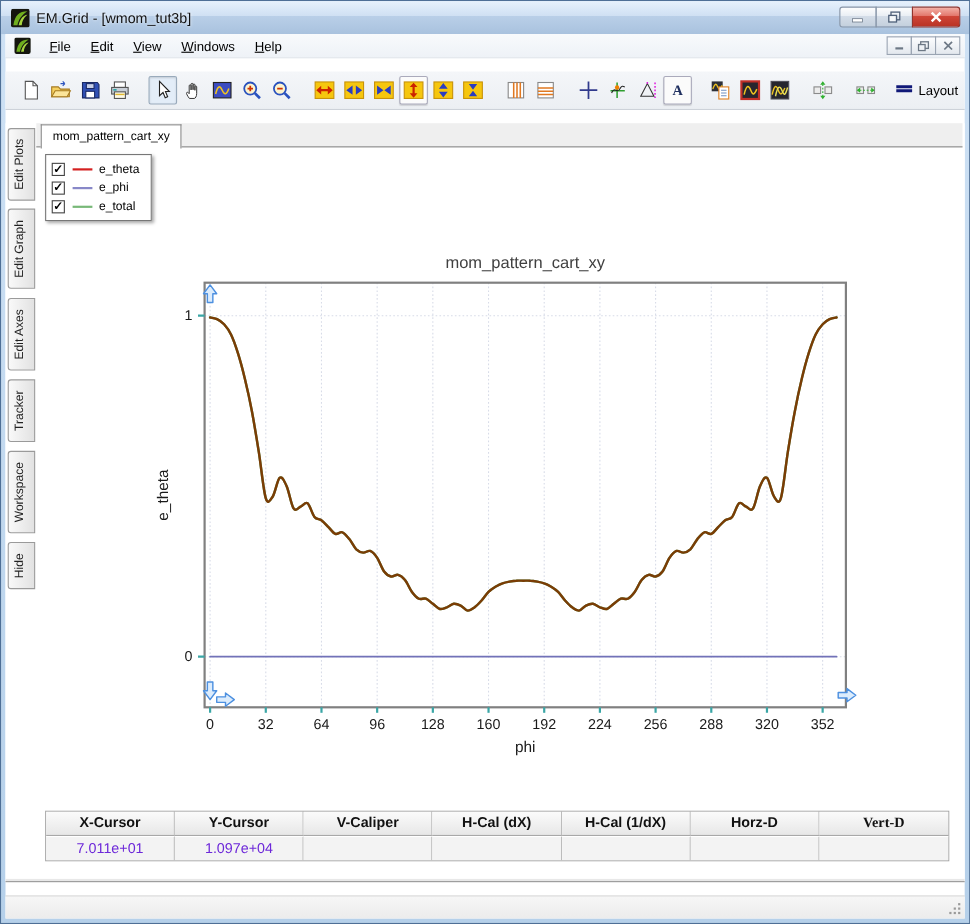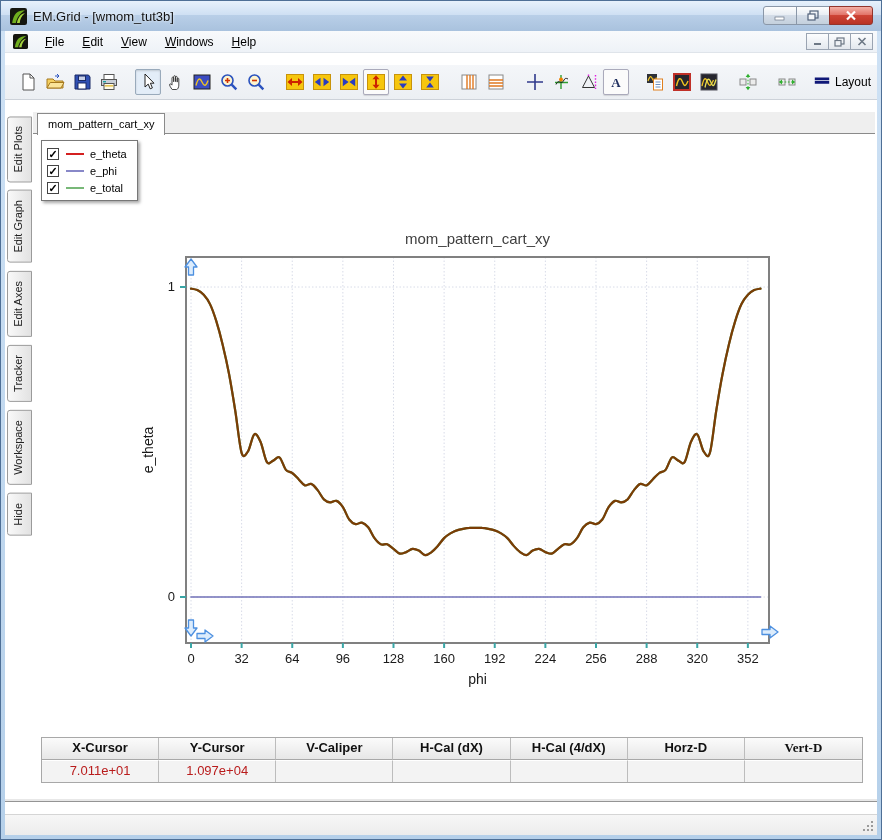--- a/index.html
+++ b/index.html
@@ -66,21 +66,21 @@
   
   .chart-wrap{ position:absolute; left:100px; top:110px; width:720px; height:480px; }
   
   .tracker{ position:absolute; left:8px; right:12px; bottom:14px;
     border:1px solid #a8a8a8; background:#fff; }
   .trow{ display:grid; grid-template-columns:repeat(7,1fr); }
   .tcell{ font-size:13px; text-align:center; padding:2px 0 3px 0; border-right:1px solid #bcbcbc;
     white-space:nowrap; overflow:hidden;}
   .trow.head .tcell{ background:linear-gradient(#fbfbfb,#e7e7e7); font-weight:700; color:#111;
     border-bottom:1px solid #a8a8a8;}
-  .trow.vals .tcell{ background:#f3f3f3; color:#b91c1c; border-top:1px solid #fff;}
+  .trow.vals .tcell{ background:#f3f3f3; color:#6d28d9; border-top:1px solid #fff;}
   .tcell:last-child{ border-right:none;font-family:Liberation Serif, serif; }
   
   .statusbar{ height:21px; background:linear-gradient(#f6f6f6,#ececec);
     border-top:1px solid #d5d5d5; position:relative; }
   .grip{ position:absolute; right:2px; bottom:2px; }
 </style>
 </head>
 <body>
 
 <div class="window">
@@ -417,21 +417,21 @@
               <polygon points="645,410 637,404 637,407.5 629,407.5 629,412.5 637,412.5 637,416" fill="#dcecfc" stroke="#4d90e0" stroke-width="1.3" stroke-linejoin="round"></polygon>
             </svg>
         </div>
 
         <div class="tracker">
           <div class="trow head" id="tracker-head">
               <div class="tcell">X-Cursor</div>
               <div class="tcell">Y-Cursor</div>
               <div class="tcell">V-Caliper</div>
               <div class="tcell">H-Cal (dX)</div>
-              <div class="tcell">H-Cal (4/dX)</div>
+              <div class="tcell">H-Cal (1/dX)</div>
               <div class="tcell">Horz-D</div>
               <div class="tcell">Vert-D</div>
             </div>
           <div class="trow vals" id="tracker-vals">
               <div class="tcell">7.011e+01</div>
               <div class="tcell">1.097e+04</div>
               <div class="tcell">&nbsp;</div>
               <div class="tcell">&nbsp;</div>
               <div class="tcell">&nbsp;</div>
               <div class="tcell">&nbsp;</div>

